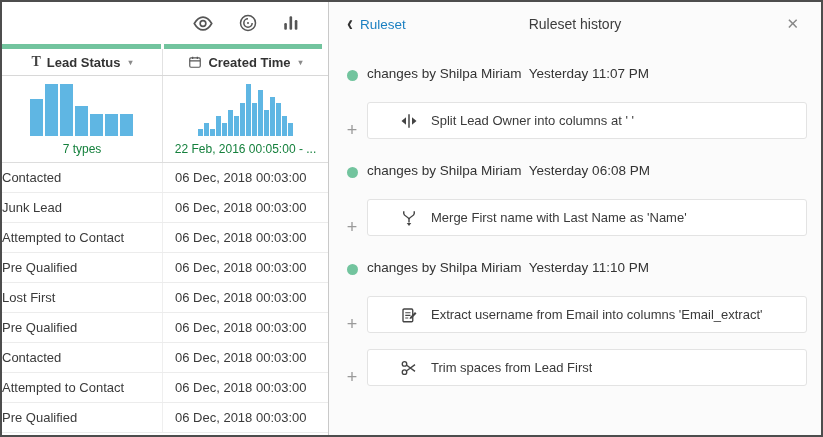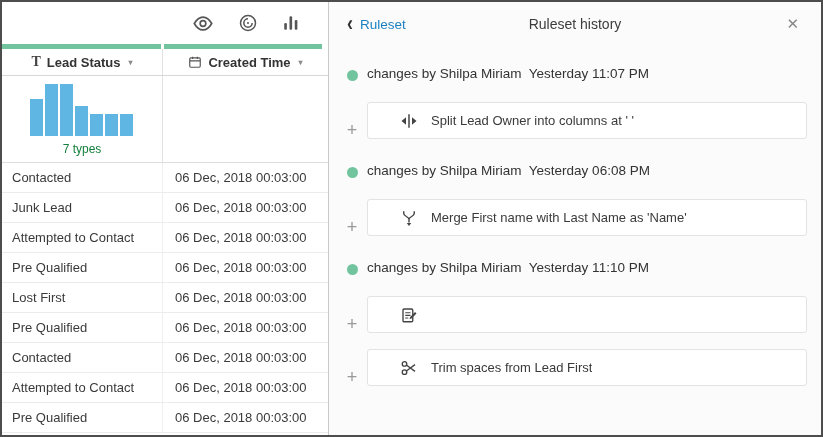--- a/index.html
+++ b/index.html
@@ -23,21 +23,21 @@
   .hist-cell { display:flex; flex-direction:column; align-items:center; justify-content:flex-end; padding:8px 4px 6px; cursor:pointer; }
   .hist-cell:first-child { border-right:1px solid #e2e2e2; }
   .bars { display:flex; align-items:flex-end; height:52px; }
   .bars .hbar { background:#5fb6e3; }
   .bars.wide .hbar { width:13px; margin-right:2px; }
   .bars.narrow .hbar { width:5px; margin-right:1px; }
   .hist-caption { font-size:12px; color:#15803d; margin-top:6px; white-space:nowrap; overflow:hidden; text-overflow:ellipsis; max-width:158px; }
   .data-rows { flex:1; overflow:hidden; }
   .data-row { display:grid; grid-template-columns:161px 1fr; height:30px; border-bottom:1px solid #ececec; }
   .cell { display:flex; align-items:center; font-size:13px; color:#3a3a3a; white-space:nowrap; overflow:hidden; }
-  .cell.status { padding-left:10px; border-right:1px solid #efefef; }
+  .cell.status { border-right:1px solid #efefef; }
   .cell.created { padding-left:12px; }
 
   
   .right-panel { flex:1; background:#fbfbfb; display:flex; flex-direction:column; }
   .panel-header { position:relative; height:44px; display:flex; align-items:center; justify-content:space-between; padding:0 18px; }
   .back-link { display:flex; align-items:center; gap:7px; color:#1a7fc1; font-size:13.5px; cursor:pointer; }
   .back-chevron { color:#333; font-size:18px; line-height:1; font-weight:bold; transform:scaleY(1.2); }
   .panel-title { position:absolute; left:50%; transform:translateX(-50%); font-size:14px; color:#3c3c3c; }
   .close-btn { color:#888; font-size:15px; cursor:pointer; padding:2px 4px; }
   .timeline { flex:1; padding:4px 14px 0 8px; }
@@ -111,20 +111,41 @@
             <div class="hbar" style="height: 71%;"></div>
             <div class="hbar" style="height: 100%;"></div>
             <div class="hbar" style="height: 100%;"></div>
             <div class="hbar" style="height: 57%;"></div>
             <div class="hbar" style="height: 43%;"></div>
             <div class="hbar" style="height: 43%;"></div>
             <div class="hbar" style="height: 43%;"></div>
           </div>
         <div class="hist-caption">7 types</div>
       </div>
+      <div class="hist-cell">
+        <div class="bars narrow">
+            <div class="hbar" style="height: 13%;"></div>
+            <div class="hbar" style="height: 25%;"></div>
+            <div class="hbar" style="height: 13%;"></div>
+            <div class="hbar" style="height: 38%;"></div>
+            <div class="hbar" style="height: 25%;"></div>
+            <div class="hbar" style="height: 50%;"></div>
+            <div class="hbar" style="height: 38%;"></div>
+            <div class="hbar" style="height: 63%;"></div>
+            <div class="hbar" style="height: 100%;"></div>
+            <div class="hbar" style="height: 63%;"></div>
+            <div class="hbar" style="height: 88%;"></div>
+            <div class="hbar" style="height: 50%;"></div>
+            <div class="hbar" style="height: 75%;"></div>
+            <div class="hbar" style="height: 63%;"></div>
+            <div class="hbar" style="height: 38%;"></div>
+            <div class="hbar" style="height: 25%;"></div>
+          </div>
+        <div class="hist-caption">22 Feb, 2016 00:05:00 - ...</div>
+      </div>
     </div>
 
     <div class="data-rows">
       <div class="data-row">
         <div class="cell status">Contacted</div>
         <div class="cell created">06 Dec, 2018 00:03:00</div>
       </div>
       <div class="data-row">
         <div class="cell status">Junk Lead</div>
         <div class="cell created">06 Dec, 2018 00:03:00</div>
@@ -232,20 +253,21 @@
             <span class="plus">+</span>
           </div>
         <div class="card">
           <span class="rule-icon">
             <svg width="18" height="18" viewBox="0 0 24 24">
               <rect x="4" y="4" width="13" height="17" rx="1.5" fill="none" stroke="#444" stroke-width="1.8"></rect>
               <path d="M7 9h7M7 12.5h7M7 16h4" stroke="#444" stroke-width="1.4"></path>
               <path d="M13.5 14.5L20 8l2 2-6.5 6.5-2.8.8z" fill="#444"></path>
             </svg>
           </span>
+          <span class="rule-text">Extract username from Email into columns 'Email_extract'</span>
         </div>
       </div>
 
       <div class="entry rule">
         <div class="gutter">
             <span class="plus">+</span>
           </div>
         <div class="card">
           <span class="rule-icon">
             <svg width="18" height="18" viewBox="0 0 24 24" fill="none" stroke="#444" stroke-width="1.8">

